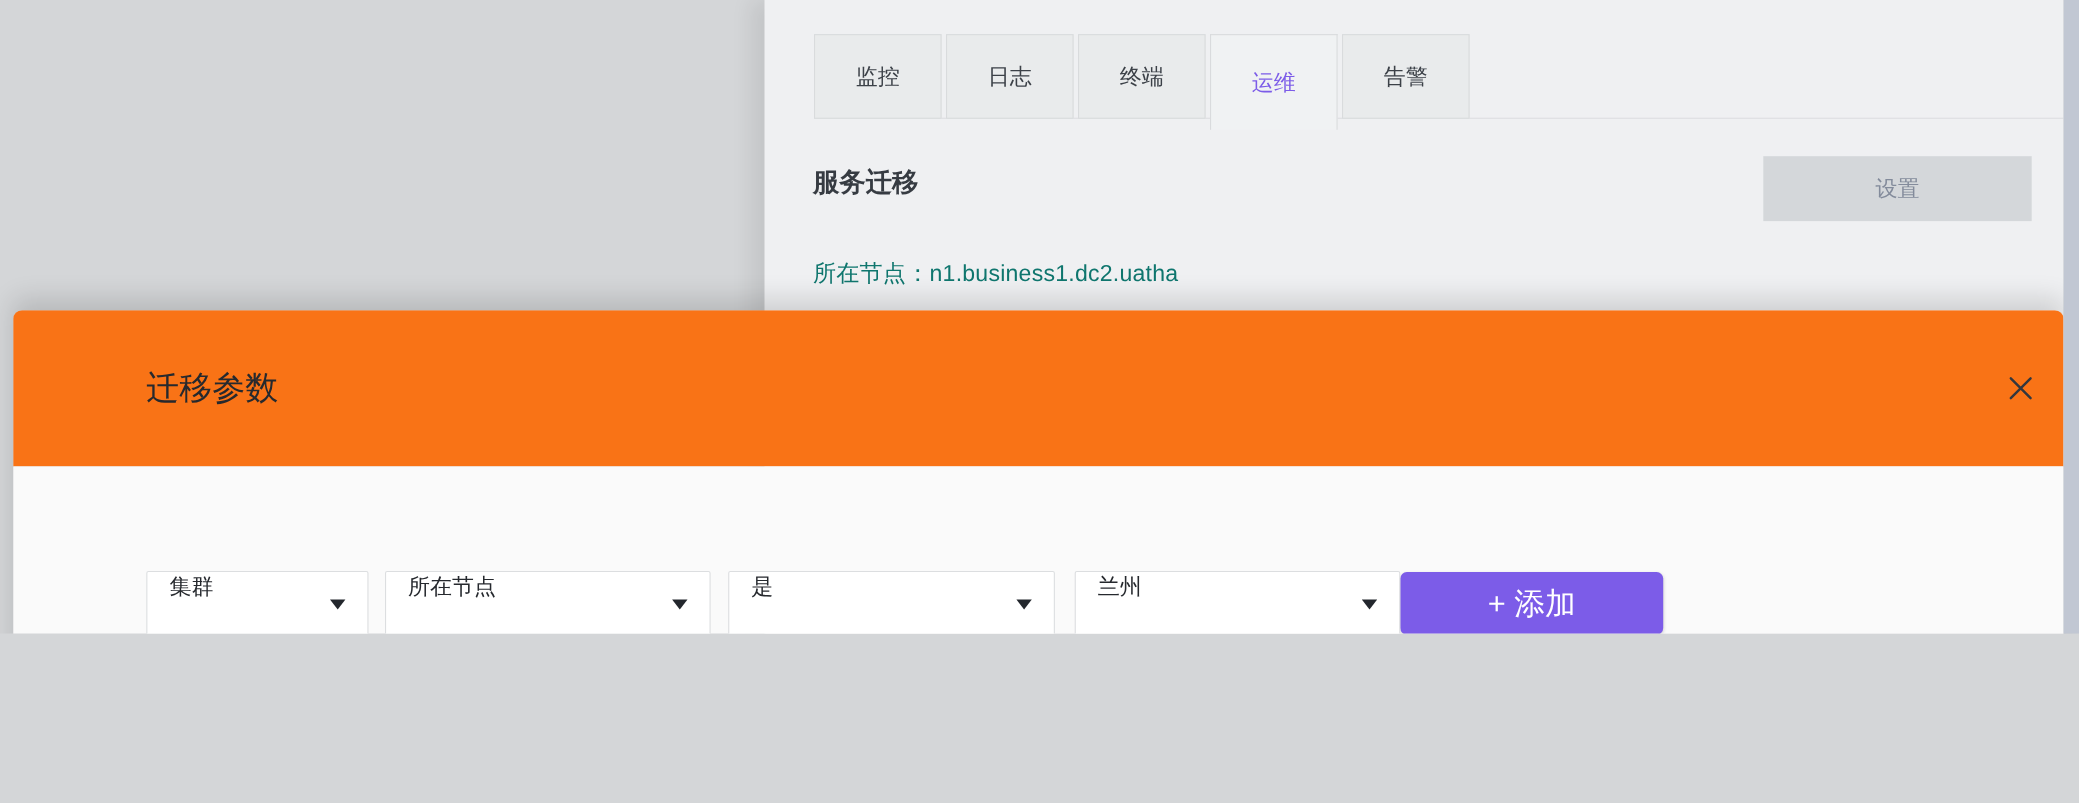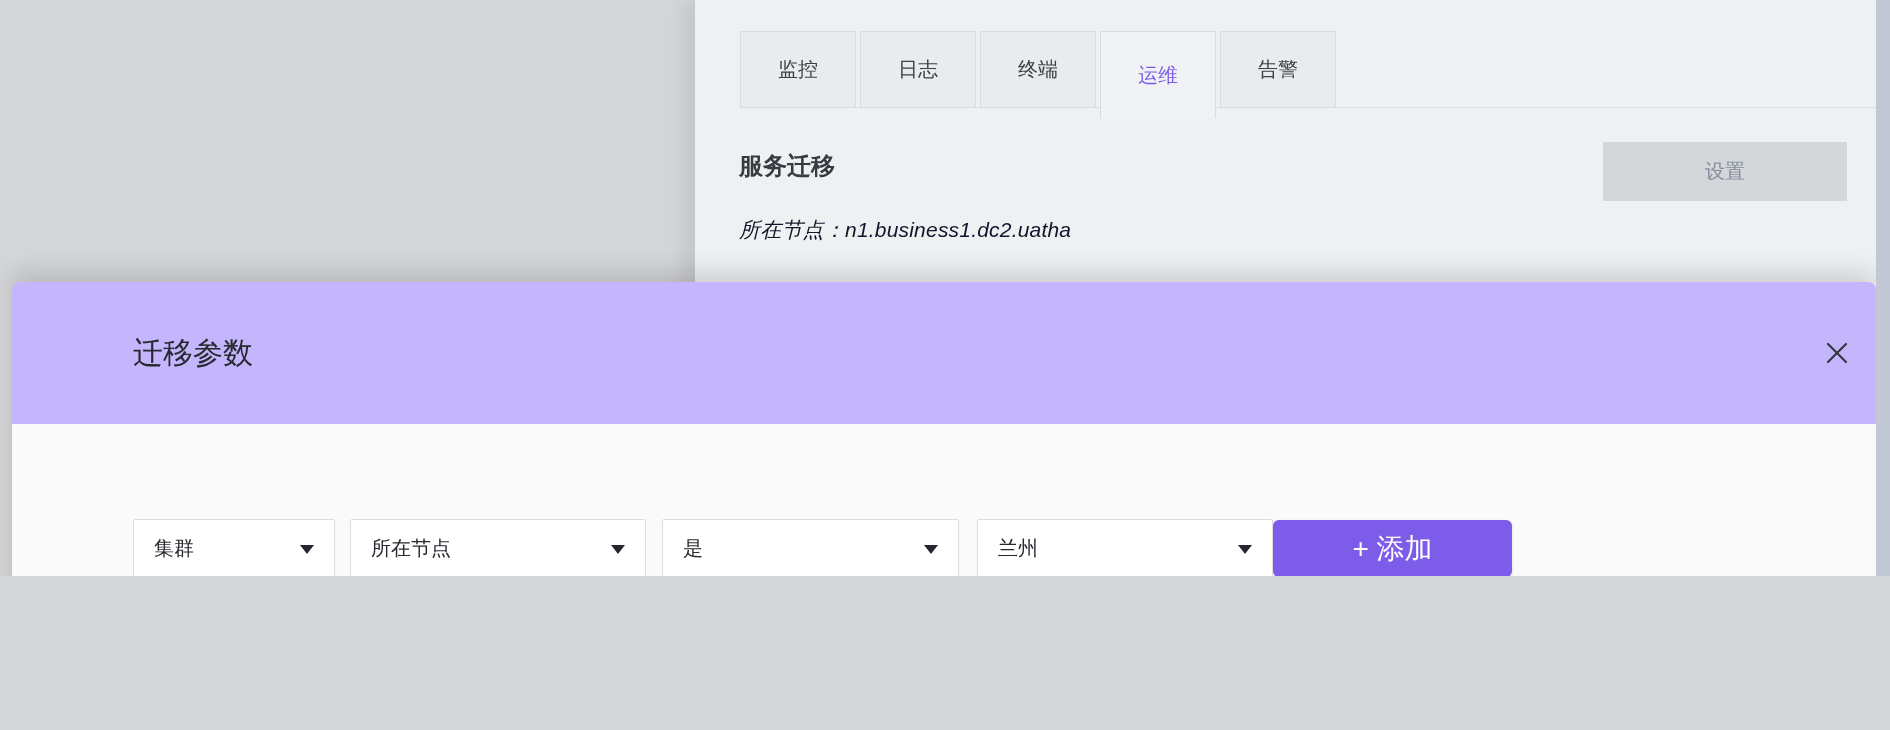--- a/index.html
+++ b/index.html
@@ -54,37 +54,36 @@
     font-size: 24px; font-weight: 700; color: #363b42; z-index: 3;
   }
   .settings-btn {
     position: absolute; left: 1603px; top: 142px; width: 244px; height: 59px;
     background: #d4d7da; border: none;
     font-family: Liberation Sans, sans-serif; font-size: 20px; color: #838b9b;
     display: flex; align-items: center; justify-content: center;
     cursor: default; z-index: 3;
   }
   .node-line {
-    position: absolute; left: 739px; top: 216px;
-    font-size: 21px; color: #0f172a; z-index: 3;
+    position: absolute; left: 739px; top: 234px;
+    font-size: 21px; color: #0f766e; z-index: 3;
     letter-spacing: 0.2px;
-    font-style: italic;
   }
 
   
   .modal {
     position: absolute; left: 12px; top: 282px; width: 1864px; height: 448px;
     z-index: 40;
     border-radius: 8px 8px 0 0;
     box-shadow: 0 -10px 24px rgba(0,0,0,0.14);
     overflow: hidden;
   }
   .modal-header {
     position: relative; width: 100%; height: 142px;
-    background: #c4b5fd;
+    background: #f97316;
   }
   .modal-title {
     position: absolute; left: 121px; top: 0; height: 142px;
     display: flex; align-items: center;
     font-size: 30px; color: #26292e;
   }
   .modal-close {
     position: absolute; right: 26px; top: 59px; width: 26px; height: 26px;
     background: transparent; border: none; padding: 0; cursor: pointer;
     display: flex; align-items: center; justify-content: center;
@@ -93,21 +92,21 @@
     position: relative; width: 100%; height: 306px;
     background: #fafafa;
   }
   .controls-row {
     position: absolute; left: 121px; top: 95px;
     display: flex; align-items: center;
   }
   .dropdown {
     position: relative; height: 59px;
     background: #ffffff; border: 1px solid #dcdee0; border-radius: 2px;
-    display: flex; align-items: center;
+    display: flex; align-items: flex-start;
     padding-left: 20px; padding-right: 44px;
     font-size: 20px; color: #26292e; cursor: pointer;
   }
   .dd-1 { width: 202px; margin-right: 15px; }
   .dd-2 { width: 296px; margin-right: 16px; }
   .dd-3 { width: 297px; margin-right: 18px; }
   .dd-4 { width: 296px; }
   .caret {
     position: absolute; right: 20px; top: 50%; margin-top: -4px;
     width: 0; height: 0;

